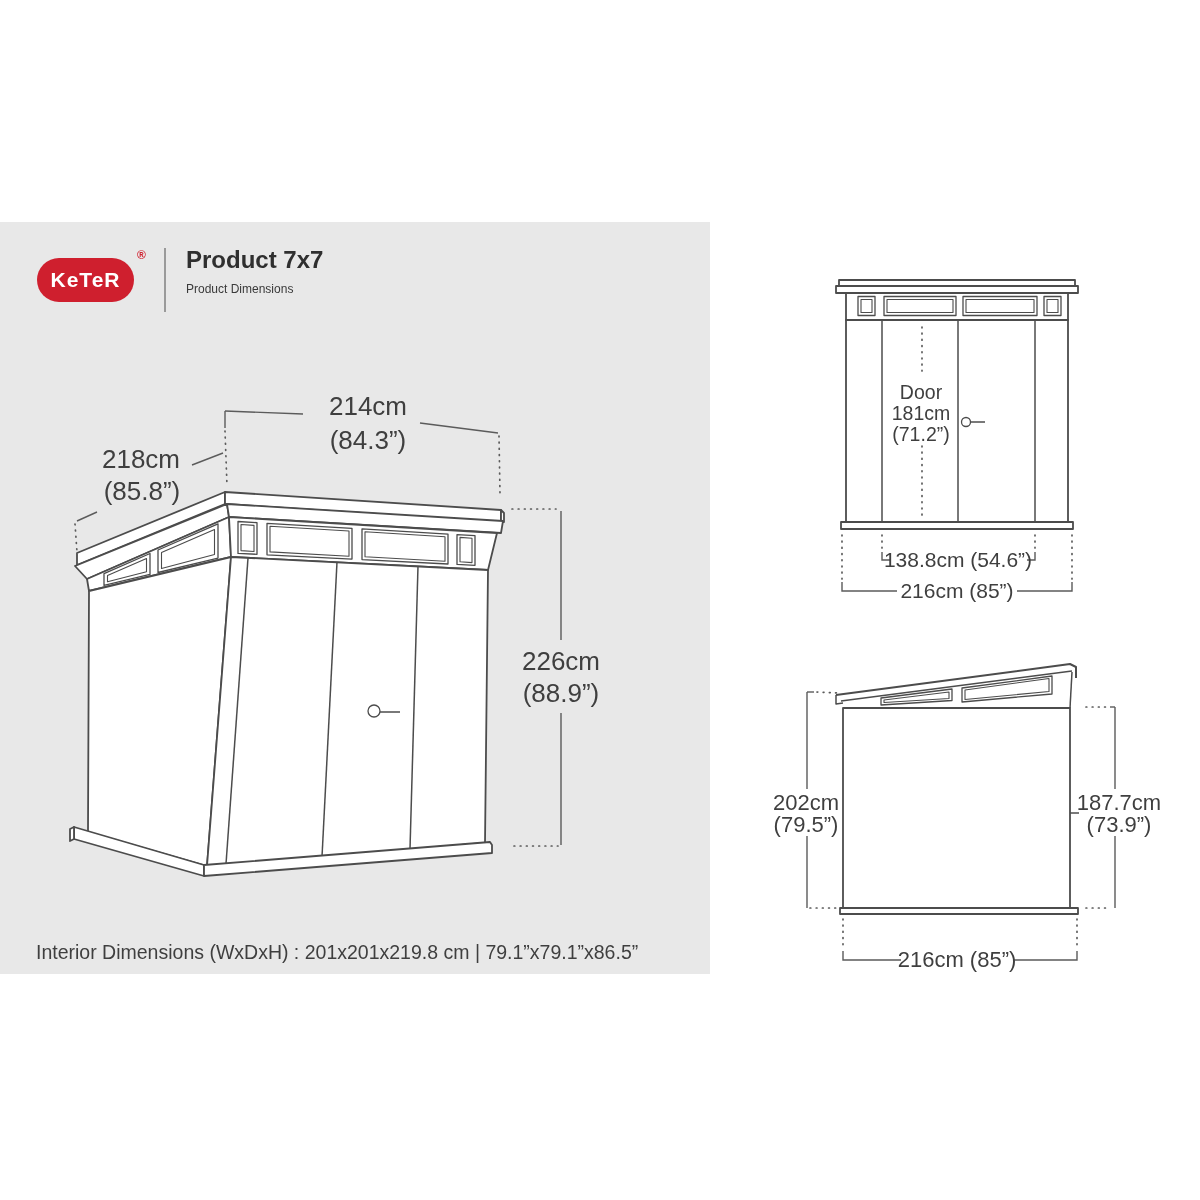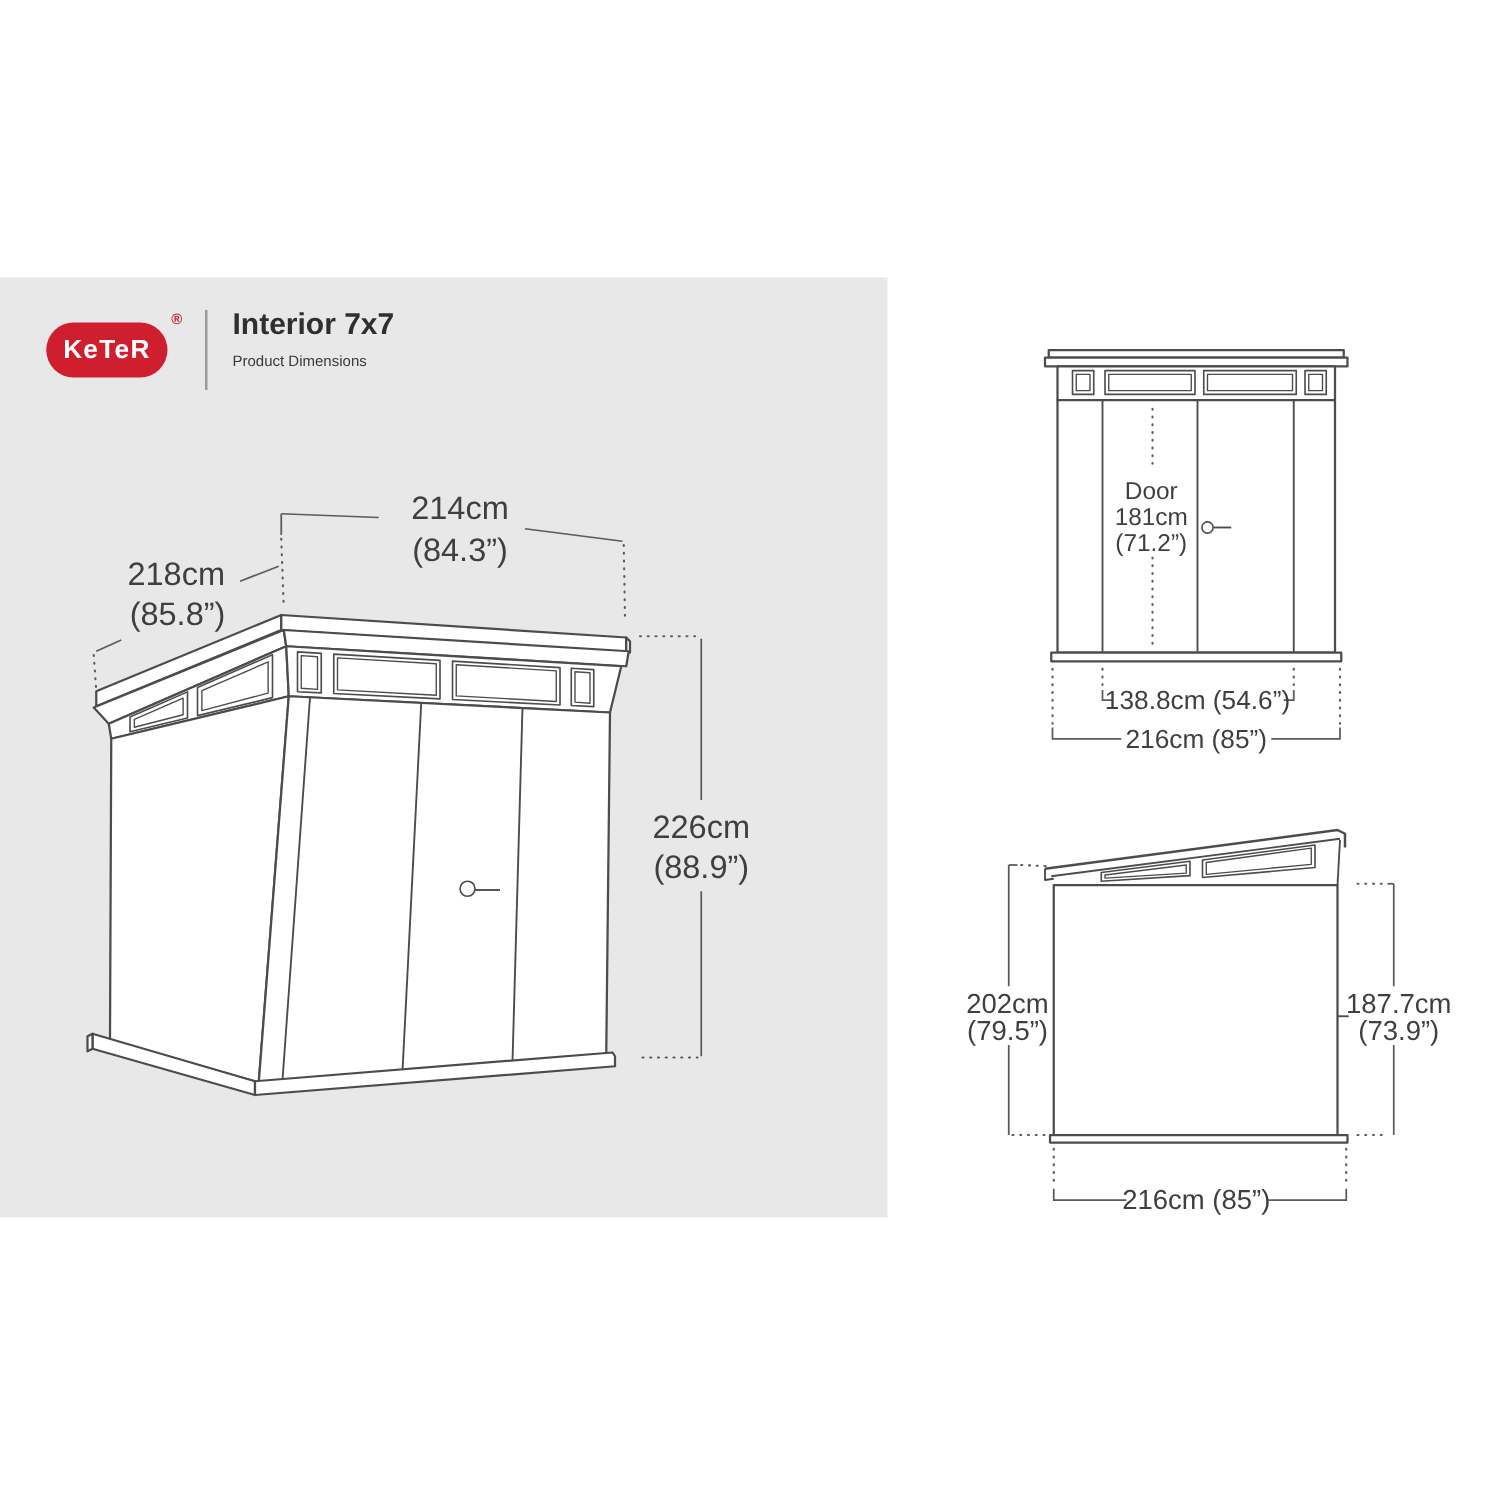--- a/index.html
+++ b/index.html
@@ -31,21 +31,21 @@
 <body>
 
 <div class="page">
   <div class="gray-panel"></div>
 
   <div class="logo-pill">
     <span class="logo-text">KeTeR</span>
   </div>
   <span class="reg-mark">®</span>
   <div class="brand-divider"></div>
-  <div class="product-title">Interior 7x7</div>
+  <div class="product-title">Product 7x7</div>
   <div class="product-subtitle">Product Dimensions</div>
 
   <svg style="left:40px;top:385px;" width="560" height="500" viewBox="40 385 560 500">
     <g>
 
       <polygon class="shed" points="77,553 225,492 225,504 77,565"></polygon>
       <polygon class="shed" points="225,492 501,510 501,522 225,504"></polygon>
       <polygon class="shed" points="501,510 504,513 504,522 501,522"></polygon>
 
       <polygon class="shed" points="75,566 227,504 229,517 87,579"></polygon>
@@ -175,13 +175,14 @@
       <path class="dim" d="M843,951 L843,960 L901,960"></path>
       <path class="dim" d="M1077,951 L1077,960 L1014,960"></path>
     </g>
     <text class="t22" x="806" y="810">202cm</text>
     <text class="t22" x="806" y="832">(79.5”)</text>
     <text class="t22" x="1119" y="810">187.7cm</text>
     <text class="t22" x="1119" y="832">(73.9”)</text>
     <text class="t22" x="957" y="967">216cm (85”)</text>
   </svg>
 
+  <div class="interior-note">Interior Dimensions (WxDxH) : 201x201x219.8 cm | 79.1”x79.1”x86.5”</div>
 </div>
 
 </body></html>

